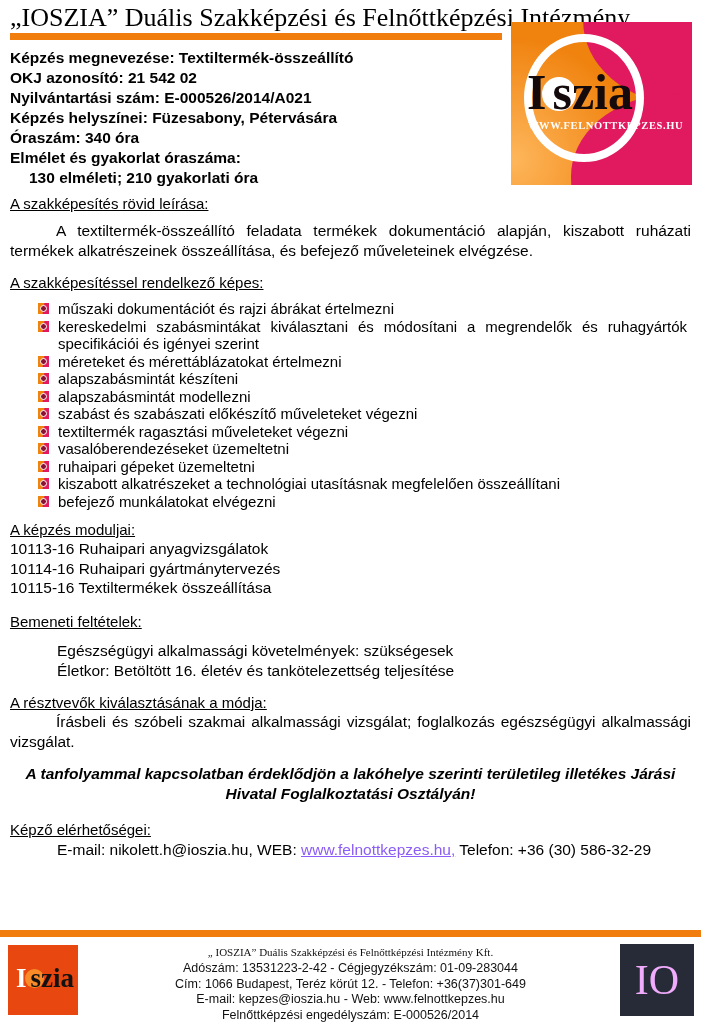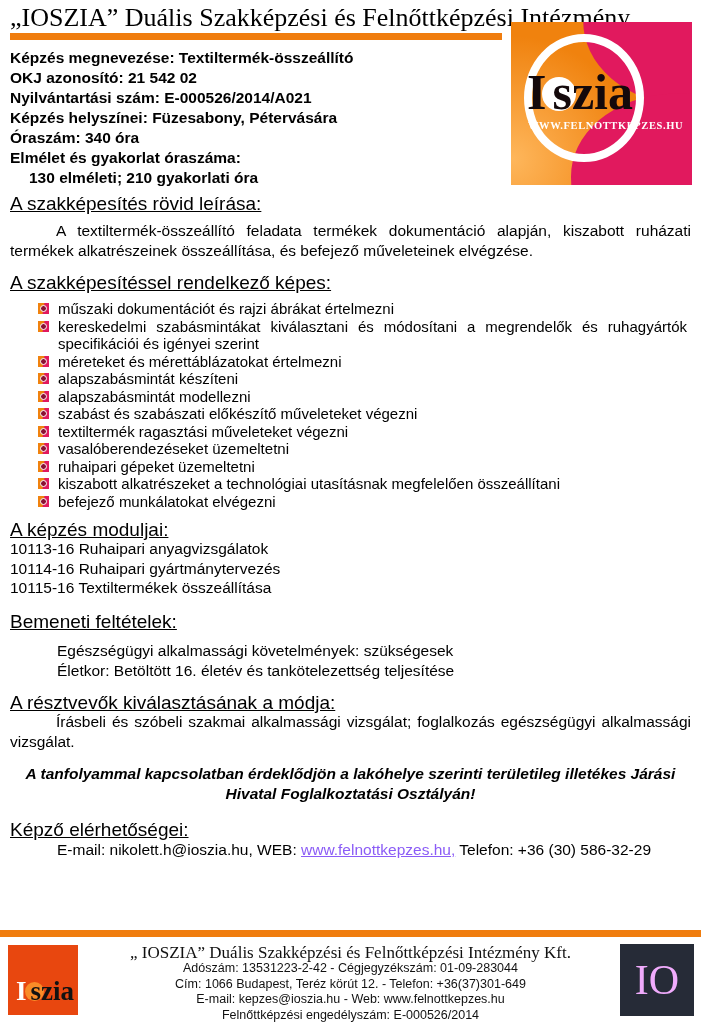--- a/index.html
+++ b/index.html
@@ -61,21 +61,21 @@
   }
   .logo-szia { position: relative; z-index: 2; margin-left: -18px; }
   .logo-site {
     position: absolute; left: 17px; top: 98px; z-index: 3;
     color: #fff; font-family: "Liberation Serif", serif;
     font-size: 10.5px; font-weight: bold; letter-spacing: 0.6px;
   }
 
   
   .sec-h {
-    margin-top: 12px; font-size: 19px; line-height: 19px;
+    margin-top: 12px; font-size: 15px; line-height: 19px;
     font-weight: normal; text-decoration: underline;
   }
   .sec-h.first { margin-top: 6px; }
   .para {
     margin-top: 8px; font-size: 15.5px; line-height: 20px;
     text-align: justify; text-indent: 46px;
   }
   ul.capabilities { list-style: none; margin: 8px 0 0 28px; padding-right: 4px; }
   ul.capabilities li {
     position: relative; padding-left: 20px;
@@ -105,35 +105,35 @@
 
   
   .footer { position: absolute; left: 0; right: 0; bottom: 0; height: 94px; background: #fff; }
   .footer-bar { height: 7px; background: #F07D0E; }
   .footer-body { position: relative; height: 87px; }
   .footer-logo-left {
     position: absolute; left: 8px; top: 8px; width: 70px; height: 70px;
     background: #E8470F; overflow: hidden;
   }
   .footer-logo-left .word {
-    position: absolute; left: 8px; top: 31px;
+    position: absolute; left: 8px; top: 18px;
     font-family: "Liberation Serif", serif; font-weight: bold;
     font-size: 27px; line-height: 30px; white-space: nowrap;
   }
   .footer-logo-left .fi { color: #fff; }
   .footer-logo-left .fo {
     display: inline-block; width: 19px; height: 19px; border-radius: 50%;
     background: #F98C28; vertical-align: -1px; margin: 0 -4px 0 -2px;
   }
   .footer-logo-left .fszia { position: relative; z-index: 2; margin-left: -9px; color: #121212; }
   .footer-text {
     position: absolute; left: 86px; right: 86px; top: 7px;
     text-align: center; font-size: 12.5px; line-height: 15.5px; color: #111;
   }
-  .footer-company { font-family: "Liberation Serif", serif; font-size: 17px; line-height: 17px; }
+  .footer-company { font-family: "Liberation Serif", serif; font-size: 11px; line-height: 17px; }
   .footer-logo-right {
     position: absolute; right: 7px; top: 7px; width: 74px; height: 72px;
     background: #262B37; color: #f0abfc;
     font-family: "Liberation Serif", serif; font-size: 42px;
     display: flex; align-items: center; justify-content: center;
   }
 </style>
 </head>
 <body>
 

